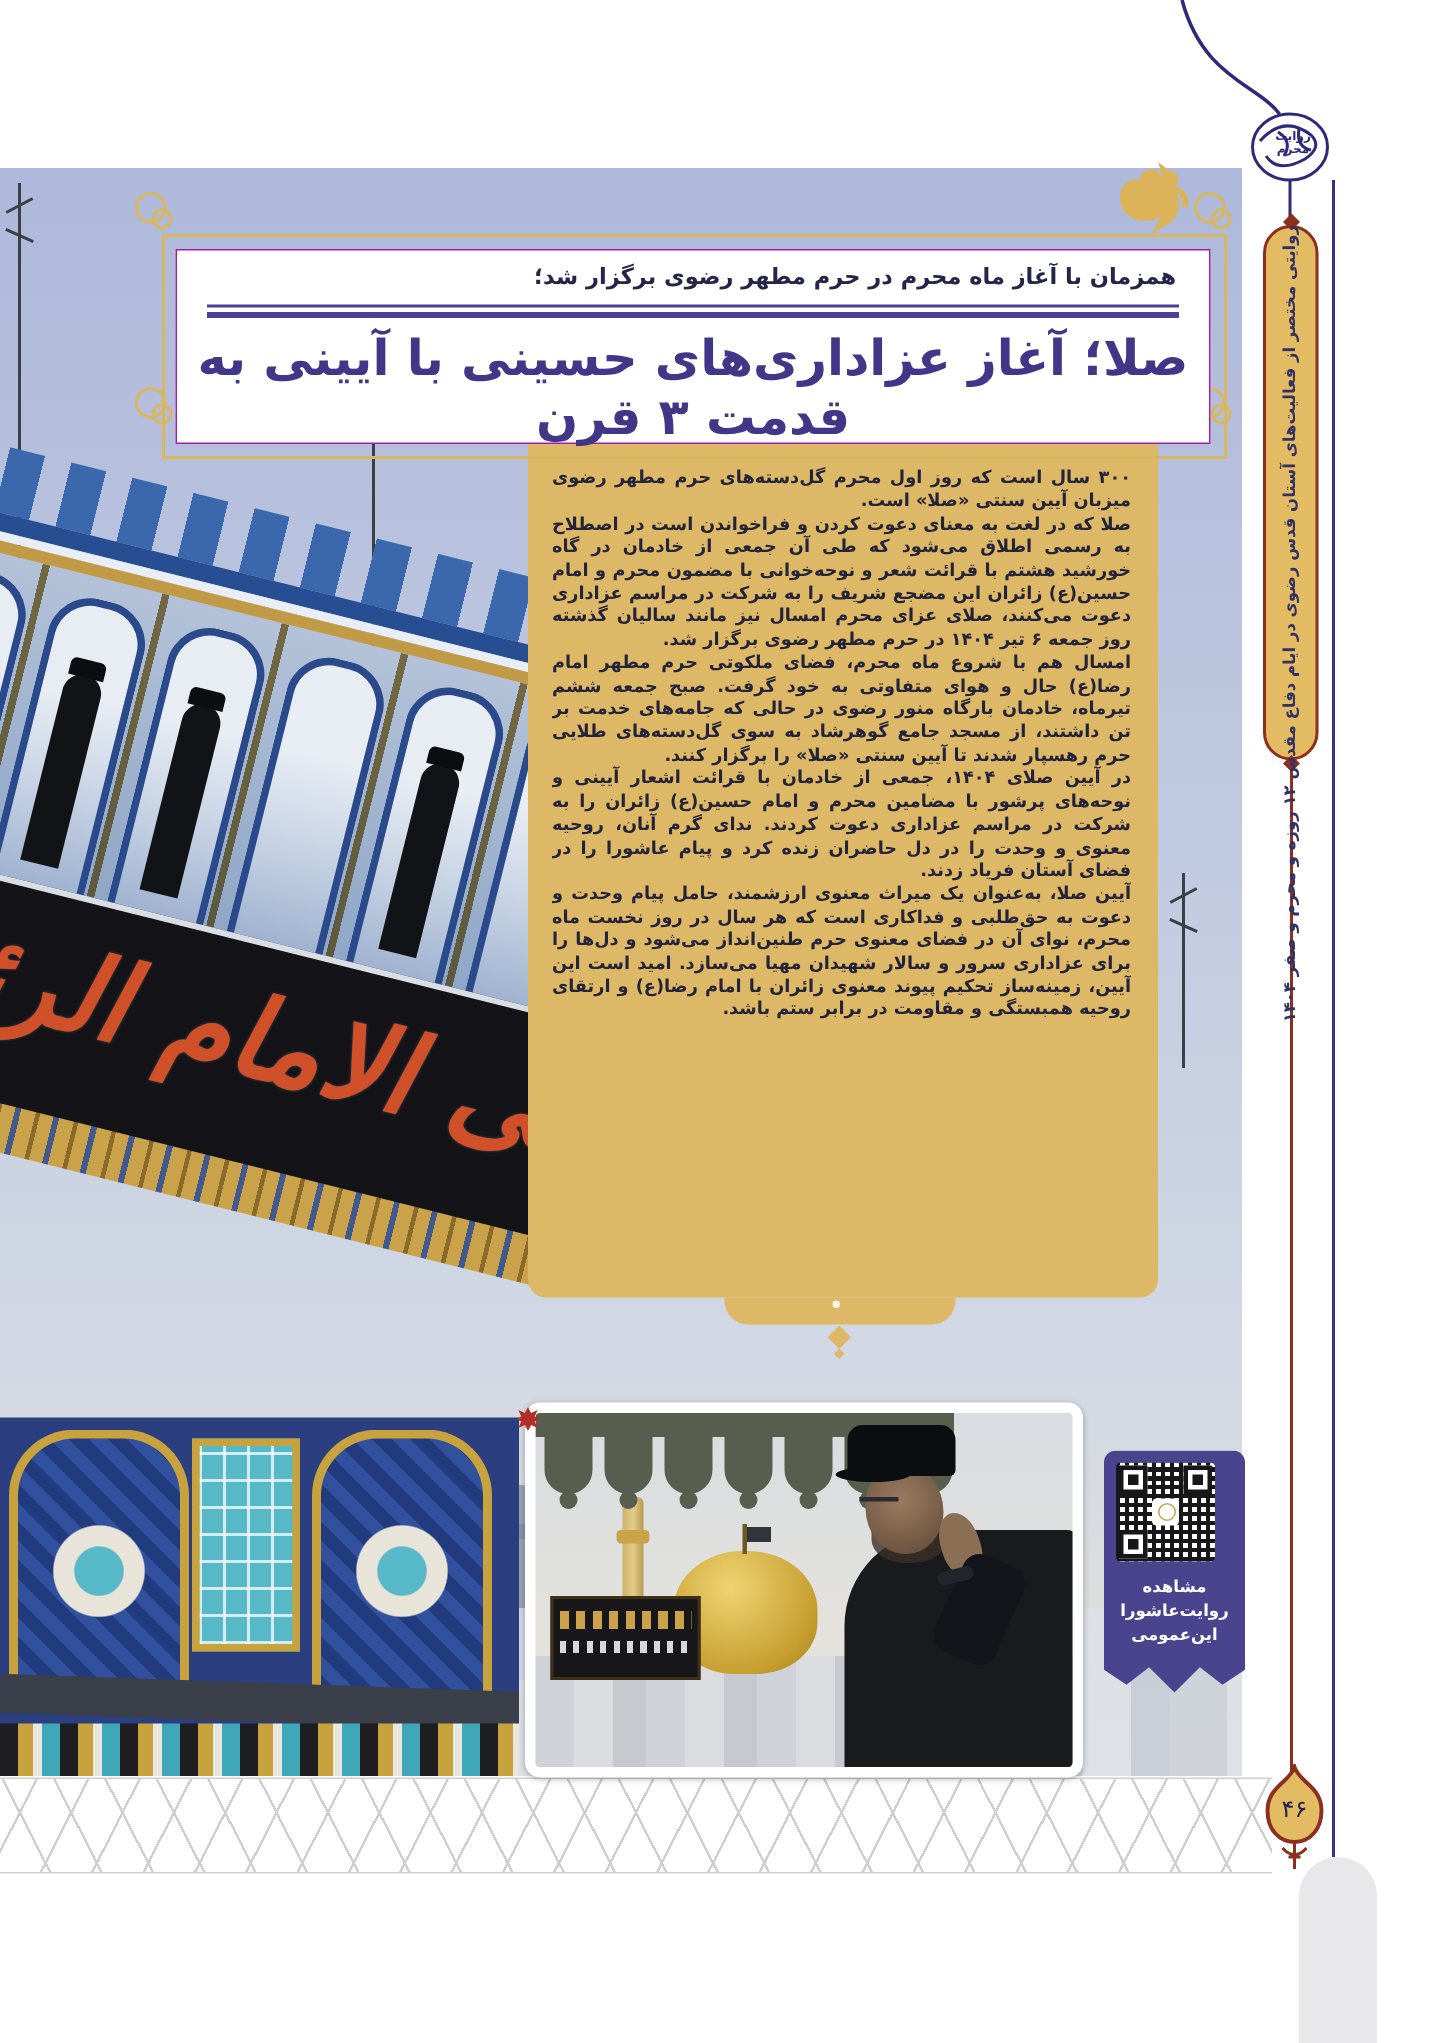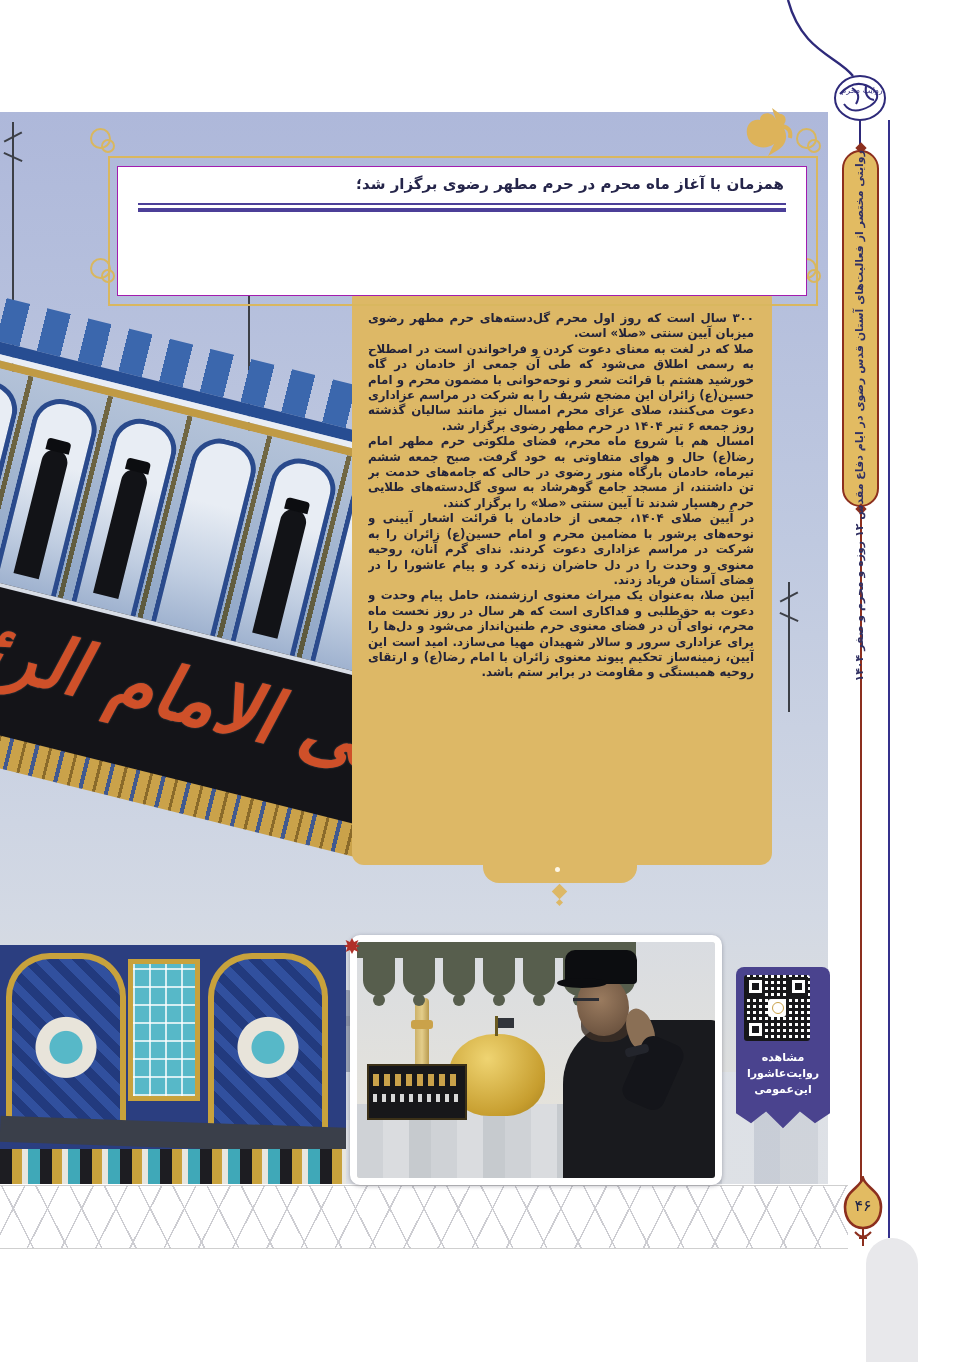--- a/index.html
+++ b/index.html
@@ -118,21 +118,21 @@
   .qr-line{position:absolute;left:0;width:100%;text-align:center;color:#ffffff;font-size:11px;font-weight:bold;direction:rtl;}
 
   
   #band{left:0;top:1185px;width:848px;height:62px;background:#ffffff;border-top:1px solid #cfcfcf;border-bottom:1px solid #cfcfcf;z-index:2;
     background-image:
       repeating-linear-gradient(63deg,rgba(0,0,0,0) 0 29px,#cdcdd2 29px 30.5px),
       repeating-linear-gradient(-63deg,rgba(0,0,0,0) 0 29px,#cdcdd2 29px 30.5px);}
 
   
   #curve-svg{left:736px;top:0;z-index:4;}
-  #emblem-text{left:838px;top:86px;width:48px;text-align:center;font-size:8px;font-weight:normal;color:#2e2a7a;direction:rtl;z-index:5;}
+  #emblem-text{left:838px;top:86px;width:48px;text-align:center;font-size:8px;font-weight:bold;color:#2e2a7a;direction:rtl;z-index:5;}
   #navy-line{left:888px;top:120px;width:2px;height:1118px;background:#35318c;z-index:3;}
   #red-line{left:860px;top:512px;width:2px;height:672px;background:#8c2f1e;z-index:3;}
   #side-pill{left:842px;top:150px;width:37px;height:357px;background:#e2bb62;border:2px solid #8c2f1e;border-radius:19px;z-index:4;box-sizing:border-box;}
   .pill-tip{width:8px;height:8px;background:#8c2f1e;transform:rotate(45deg);z-index:4;}
   #side-pill-text{left:861px;top:328px;width:356px;height:16px;transform:translate(-50%,-50%) rotate(-90deg);
     direction:rtl;white-space:nowrap;text-align:center;font-size:11px;font-weight:bold;color:#313163;z-index:5;}
   #pagenum-svg{left:838px;top:1176px;z-index:4;}
   #page-number{left:838px;top:1196px;width:50px;text-align:center;font-size:16px;font-weight:normal;color:#202447;z-index:5;}
   #gray-dome{left:866px;top:1238px;width:52px;height:124px;background:#e8e8eb;border-radius:26px 26px 0 0;z-index:2;}
 </style>
@@ -189,20 +189,21 @@
   <div class="scroll abs" style="left:90px;top:258px;"></div>
   <div class="scroll abs" style="left:796px;top:128px;"></div>
   <div class="scroll abs" style="left:796px;top:258px;"></div>
   <svg id="bird-svg" class="abs" style="left:742px;top:106px;" width="54" height="52" viewBox="0 0 54 52">
     <path d="M34 14 C30 4 18 6 18 14 C8 12 2 22 6 32 C10 42 24 44 32 38 L26 50 L36 44 C46 38 46 26 40 20 C46 16 44 8 38 8 L30 2 Z" fill="#ddb35a"></path>
     <path d="M40 20 q10 2 8 12" stroke="#ddb35a" stroke-width="4" fill="none"></path>
   </svg>
   <div id="hl-box" class="abs">
     <div id="kicker">همزمان با آغاز ماه محرم در حرم مطهر رضوی برگزار شد؛</div>
     <div id="hl-rule"></div>
+    <div id="headline">صلا؛ آغاز عزاداری‌های حسینی با آیینی به قدمت ۳ قرن</div>
   </div>
 
   <div id="gold-box" class="abs">
     <div id="gold-text">
       <p>۳۰۰ سال است که روز اول محرم گل‌دسته‌های حرم مطهر رضوی میزبان آیین سنتی «صلا» است.</p>
       <p>صلا که در لغت به معنای دعوت کردن و فراخواندن است در اصطلاح به رسمی اطلاق می‌شود که طی آن جمعی از خادمان در گاه خورشید هشتم با قرائت شعر و نوحه‌خوانی با مضمون محرم و امام حسین(ع) زائران این مضجع شریف را به شرکت در مراسم عزاداری دعوت می‌کنند، صلای عزای محرم امسال نیز مانند سالیان گذشته روز جمعه ۶ تیر ۱۴۰۴ در حرم مطهر رضوی برگزار شد.</p>
       <p>امسال هم با شروع ماه محرم، فضای ملکوتی حرم مطهر امام رضا(ع) حال و هوای متفاوتی به خود گرفت. صبح جمعه ششم تیرماه، خادمان بارگاه منور رضوی در حالی که جامه‌های خدمت بر تن داشتند، از مسجد جامع گوهرشاد به سوی گل‌دسته‌های طلایی حرم رهسپار شدند تا آیین سنتی «صلا» را برگزار کنند.</p>
       <p>در آیین صلای ۱۴۰۴، جمعی از خادمان با قرائت اشعار آیینی و نوحه‌های پرشور با مضامین محرم و امام حسین(ع) زائران را به شرکت در مراسم عزاداری دعوت کردند. ندای گرم آنان، روحیه معنوی و وحدت را در دل حاضران زنده کرد و پیام عاشورا را در فضای آستان فریاد زدند.</p>
       <p>آیین صلا، به‌عنوان یک میراث معنوی ارزشمند، حامل پیام وحدت و دعوت به حق‌طلبی و فداکاری است که هر سال در روز نخست ماه محرم، نوای آن در فضای معنوی حرم طنین‌انداز می‌شود و دل‌ها را برای عزاداری سرور و سالار شهیدان مهیا می‌سازد. امید است این آیین، زمینه‌ساز تحکیم پیوند معنوی زائران با امام رضا(ع) و ارتقای روحیه همبستگی و مقاومت در برابر ستم باشد.</p>
     </div>

